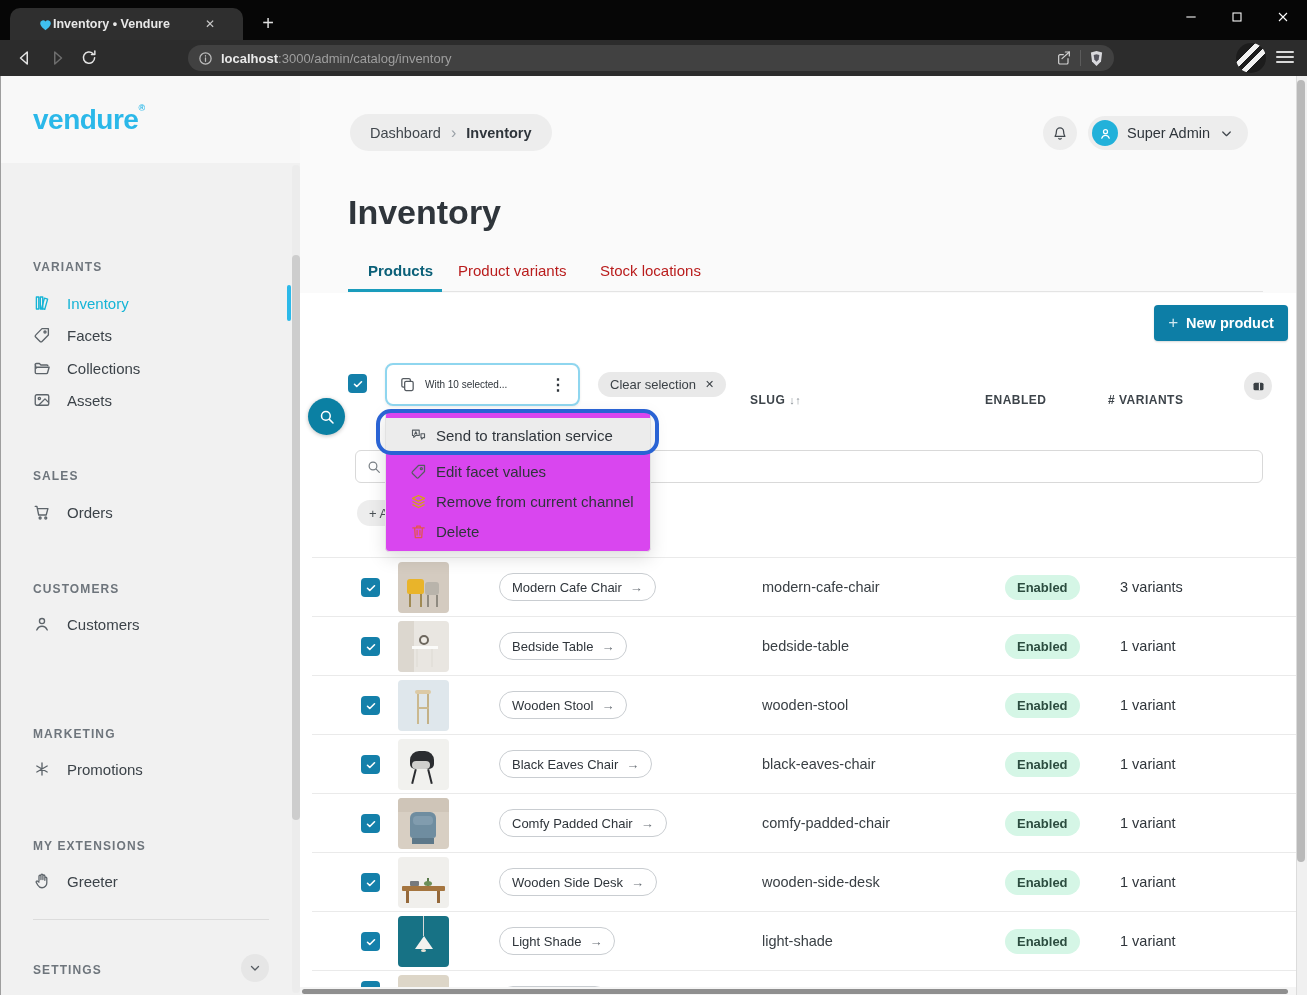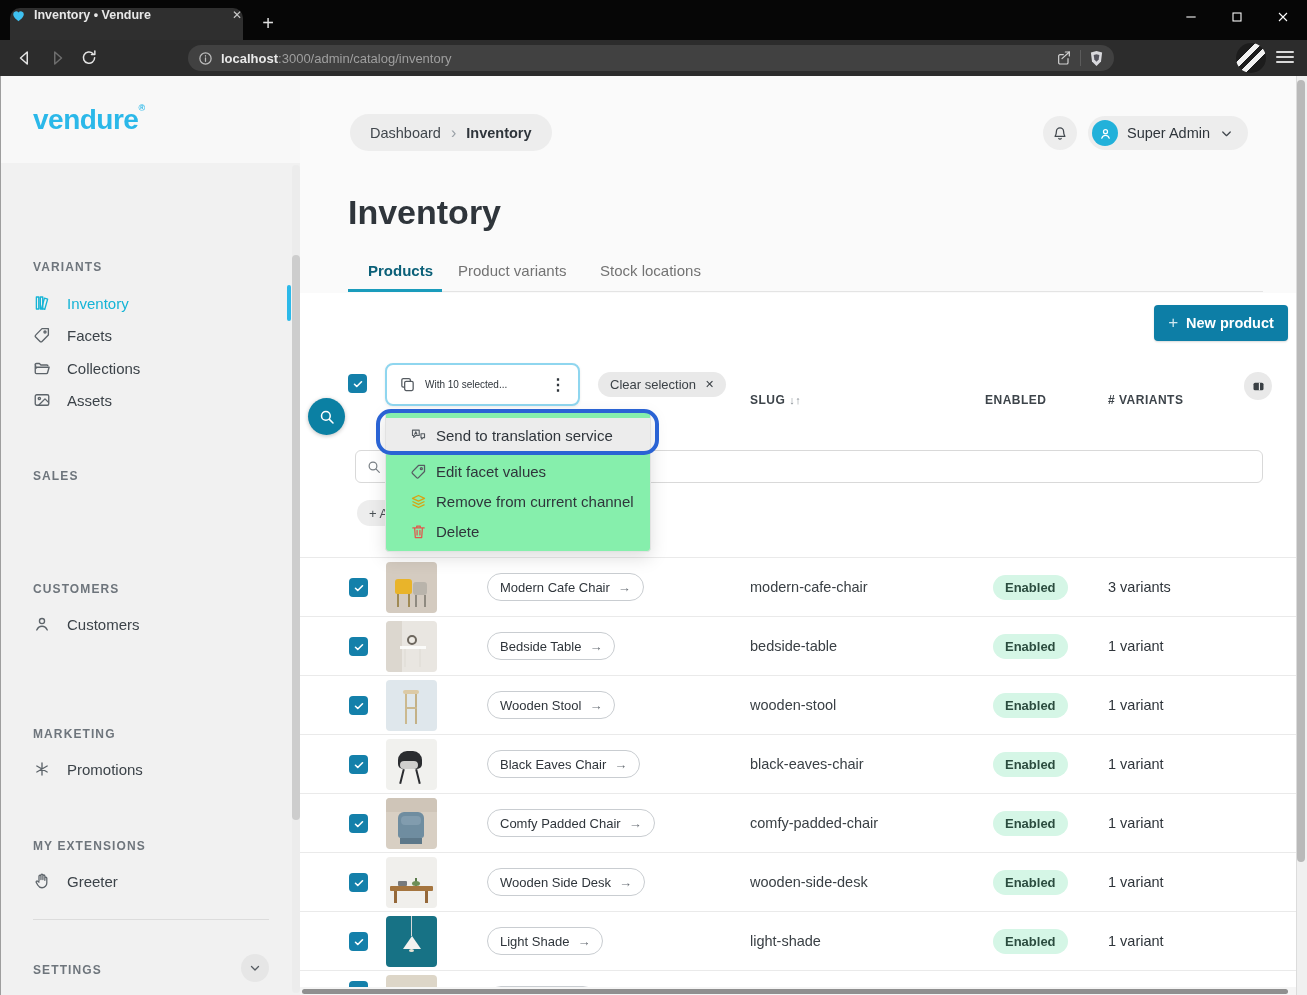--- a/index.html
+++ b/index.html
@@ -3,21 +3,21 @@
 <meta charset="utf-8">
 <style>
   *{margin:0;padding:0;box-sizing:border-box}
   html,body{width:1307px;height:995px;overflow:hidden}
   body{font-family:"Liberation Sans",sans-serif;-webkit-font-smoothing:antialiased}
   .screen{position:relative;width:1307px;height:995px;background:#fff;overflow:hidden}
   svg{display:block}
 
   
   .titlebar{position:absolute;left:0;top:0;width:1307px;height:40px;background:#060606}
-  .btab{position:absolute;left:10px;top:8px;width:233px;height:32px;background:#2f2f2f;border-radius:10px 10px 0 0;display:flex;padding:0 1px;gap:8px}
+  .btab{position:absolute;left:10px;top:8px;width:233px;height:32px;background:#2f2f2f;border-radius:10px 10px 0 0;display:flex;align-items:center;padding:0 28px;}
   .btab-title{font-size:12.5px;font-weight:700;color:#e8e8e8;white-space:nowrap;flex:1}
   .tab-close{color:#c9c9c9;font-size:12px;cursor:pointer}
   .newtab{position:absolute;left:256px;top:12px;width:24px;height:24px;color:#dedede;font-size:20px;line-height:22px;text-align:center;cursor:pointer}
   .winctl{position:absolute;top:3px;width:28px;height:28px;display:grid;place-items:center;color:#fff;cursor:pointer}
   .toolbar{position:absolute;left:0;top:40px;width:1307px;height:36px;background:#2c2c2c}
   .navbtn{position:absolute;top:47px;width:22px;height:22px;display:grid;place-items:center;cursor:pointer}
   .urlbar{position:absolute;left:188px;top:45px;width:926px;height:26px;border-radius:13px;background:#414141;display:flex;align-items:center;padding:0 10px;gap:8px}
   .urltext{font-size:13px;color:#9f9f9f;white-space:nowrap;flex:1}
   .urltext b{color:#e9e9e9;font-weight:700}
   .url-divider{width:1px;height:16px;background:#5c5c5c}
@@ -47,21 +47,21 @@
   .white-panel{position:absolute;left:0;top:217px;width:996px;height:702px;background:#ffffff}
   .crumb{position:absolute;left:50px;top:38px;height:37px;border-radius:19px;background:#ededed;display:flex;align-items:center;gap:10px;padding:0 20px}
   .crumb .c1{font-size:14.5px;color:#41474d;cursor:pointer}
   .crumb .sep{font-size:16px;color:#9aa1a7}
   .crumb .c2{font-size:14.5px;font-weight:600;color:#2f353b;cursor:pointer}
   .bellbtn{position:absolute;left:743px;top:40px;width:34px;height:34px;border-radius:50%;background:#ededed;display:grid;place-items:center;color:#41474d;cursor:pointer}
   .userpill{position:absolute;left:788px;top:40px;height:34px;border-radius:17px;background:#ededed;display:flex;align-items:center;gap:9px;padding:0 14px 0 4px;cursor:pointer}
   .uavatar{width:26px;height:26px;border-radius:50%;background:#22b1da;display:grid;place-items:center;color:#fff}
   .uname{font-size:14.5px;color:#2f353b}
   .page-title{position:absolute;left:48px;top:117px;font-size:34px;font-weight:700;color:#2f353b}
-  .tab-label{position:absolute;top:186px;font-size:15px;color:#737373;cursor:pointer;white-space:nowrap}
+  .tab-label{position:absolute;top:186px;font-size:15px;color:#b91c1c;cursor:pointer;white-space:nowrap}
   .tab-label.active{color:#0b6078;font-weight:700}
   .tabs-underline-gray{position:absolute;left:48px;top:215px;width:915px;height:1px;background:#e4e4e4}
   .tabs-underline-teal{position:absolute;left:48px;top:213px;width:94px;height:3px;background:#1a9cbc}
   .newprod{position:absolute;left:854px;top:229px;width:134px;height:36px;background:#0d7ea6;border-radius:4px;color:#fff;display:flex;align-items:center;justify-content:center;gap:8px;font-size:14.5px;font-weight:600;cursor:pointer;box-shadow:0 1px 2px rgba(0,0,0,.15)}
   .newprod .pl{font-size:17px;font-weight:400;color:#cfe8f0}
 
   
   .cbx{width:19px;height:19px;border-radius:4px;background:#1480aa;display:grid;place-items:center;cursor:pointer}
   .bulkbtn{position:absolute;left:85px;top:287px;width:195px;height:43px;background:#fff;border:2px solid #8fd6ef;border-radius:8px;display:flex;align-items:center;gap:9px;padding:0 12px;cursor:pointer;box-shadow:0 1px 3px rgba(0,0,0,.08)}
   .bulkbtn .blabel{font-size:10px;color:#2f353b;flex:1;white-space:nowrap}
@@ -69,29 +69,29 @@
   .clearchip{position:absolute;left:298px;top:296px;height:25px;border-radius:13px;background:#e9e9e9;display:flex;align-items:center;gap:9px;padding:0 12px;font-size:13px;color:#3c4247;cursor:pointer}
   .clearchip .x{font-size:11px}
   .colhead{position:absolute;top:317px;font-size:12px;font-weight:700;letter-spacing:.5px;color:#3d444a;white-space:nowrap}
   .sortglyph{font-size:11px;color:#8a9096;font-weight:400;margin-left:4px;cursor:pointer}
   .colbtn{position:absolute;left:944px;top:296px;width:28px;height:28px;border-radius:50%;background:#e9e9e9;display:grid;place-items:center;cursor:pointer}
   .searchfab{position:absolute;left:8px;top:322px;width:37px;height:37px;border-radius:50%;background:#0b80a3;display:grid;place-items:center;color:#fff;cursor:pointer;box-shadow:0 1px 4px rgba(0,0,0,.25);z-index:8}
   .searchbox{position:absolute;left:55px;top:374px;width:908px;height:33px;background:#fff;border:1px solid #d9d9d9;border-radius:6px;display:flex;align-items:center;gap:8px;padding:0 10px;z-index:1}
   .addpill{position:absolute;left:57px;top:424px;height:26px;border-radius:13px;background:#ededed;display:flex;align-items:center;padding:0 12px;font-size:13px;color:#4a5055;z-index:1;cursor:pointer;white-space:nowrap}
 
   
-  .dropdown{position:absolute;left:85px;top:335px;width:266px;height:141px;background:#86efac;border:1px solid #e2e2e2;border-radius:4px;box-shadow:0 6px 18px rgba(0,0,0,.13);z-index:5}
+  .dropdown{position:absolute;left:85px;top:335px;width:266px;height:141px;background:#d946ef;border:1px solid #e2e2e2;border-radius:4px;box-shadow:0 6px 18px rgba(0,0,0,.13);z-index:5}
   .ditem{position:absolute;left:0;width:100%;height:30px;display:flex;align-items:center;gap:9px;padding:0 12px 0 24px;font-size:15px;color:#2f353b;cursor:pointer}
   .ditem.hl{height:34px;background:#ececec}
   .dicon{width:17px;height:17px;color:#565c62;flex:0 0 17px}
   .focus-ring{position:absolute;left:76px;top:333px;width:283px;height:46px;border:4px solid #2a63d4;border-radius:15px;z-index:10;pointer-events:none}
 
   
   .ptable{position:absolute;left:0;top:481px;width:996px;height:438px;overflow:hidden}
-  .prow{position:absolute;left:0;width:996px;height:59px;border-top:1px solid #eaeaea}
+  .prow{position:absolute;left:12px;width:996px;height:59px;border-top:1px solid #eaeaea}
   .prow .cbx{position:absolute;left:49px;top:20px}
   .thumb{position:absolute;left:86px;top:4px;width:51px;height:51px;border-radius:4px;overflow:hidden}
   .thumb i{position:absolute;display:block}
   .namepill{position:absolute;left:187px;top:15px;height:28px;border:1px solid #c9cdd1;border-radius:14px;background:#fff;display:flex;align-items:center;gap:8px;padding:0 12px;font-size:13px;color:#2f353b;cursor:pointer;white-space:nowrap}
   .namepill .arr{color:#6a7077;font-size:13px}
   .slug{position:absolute;left:450px;top:21px;font-size:14.5px;color:#3a4045}
   .badge{position:absolute;left:693px;top:17px;height:25px;border-radius:13px;background:#d5f6e6;display:flex;align-items:center;padding:0 12px;font-size:13px;font-weight:600;color:#2b4c3f}
   .variants{position:absolute;left:808px;top:21px;font-size:14.5px;color:#2f353b}
 
   
@@ -218,20 +218,30 @@
           <svg viewBox="0 0 24 24" width="18" height="18" fill="none" stroke="currentColor" stroke-width="1.8" stroke-linejoin="round">
               <rect x="3" y="5" width="18" height="14" rx="2"></rect>
               <circle cx="8.5" cy="10" r="1.5"></circle>
               <path d="M21 15.5l-5-5-8.5 8.5"></path>
             </svg>
         </span>
         <span class="nlabel">Assets</span>
       </div>
 
       <div class="nav-sec" style="top:306px">SALES</div>
+      <div class="nav-item" style="top:333px">
+        <span class="nicon">
+          <svg viewBox="0 0 24 24" width="18" height="18" fill="none" stroke="currentColor" stroke-width="1.8" stroke-linecap="round" stroke-linejoin="round">
+              <circle cx="9.5" cy="20" r="1.3"></circle>
+              <circle cx="17" cy="20" r="1.3"></circle>
+              <path d="M3 4.5h2.2L7.6 16h10l2.3-8.5H6"></path>
+            </svg>
+        </span>
+        <span class="nlabel">Orders</span>
+      </div>
 
       <div class="nav-sec" style="top:419px">CUSTOMERS</div>
       <div class="nav-item" style="top:445px">
         <span class="nicon">
           <svg viewBox="0 0 24 24" width="18" height="18" fill="none" stroke="currentColor" stroke-width="1.8" stroke-linecap="round">
               <circle cx="12" cy="8" r="3.4"></circle>
               <path d="M5 20c1.5-3.4 4-5 7-5s5.5 1.6 7 5"></path>
             </svg>
         </span>
         <span class="nlabel">Customers</span>

